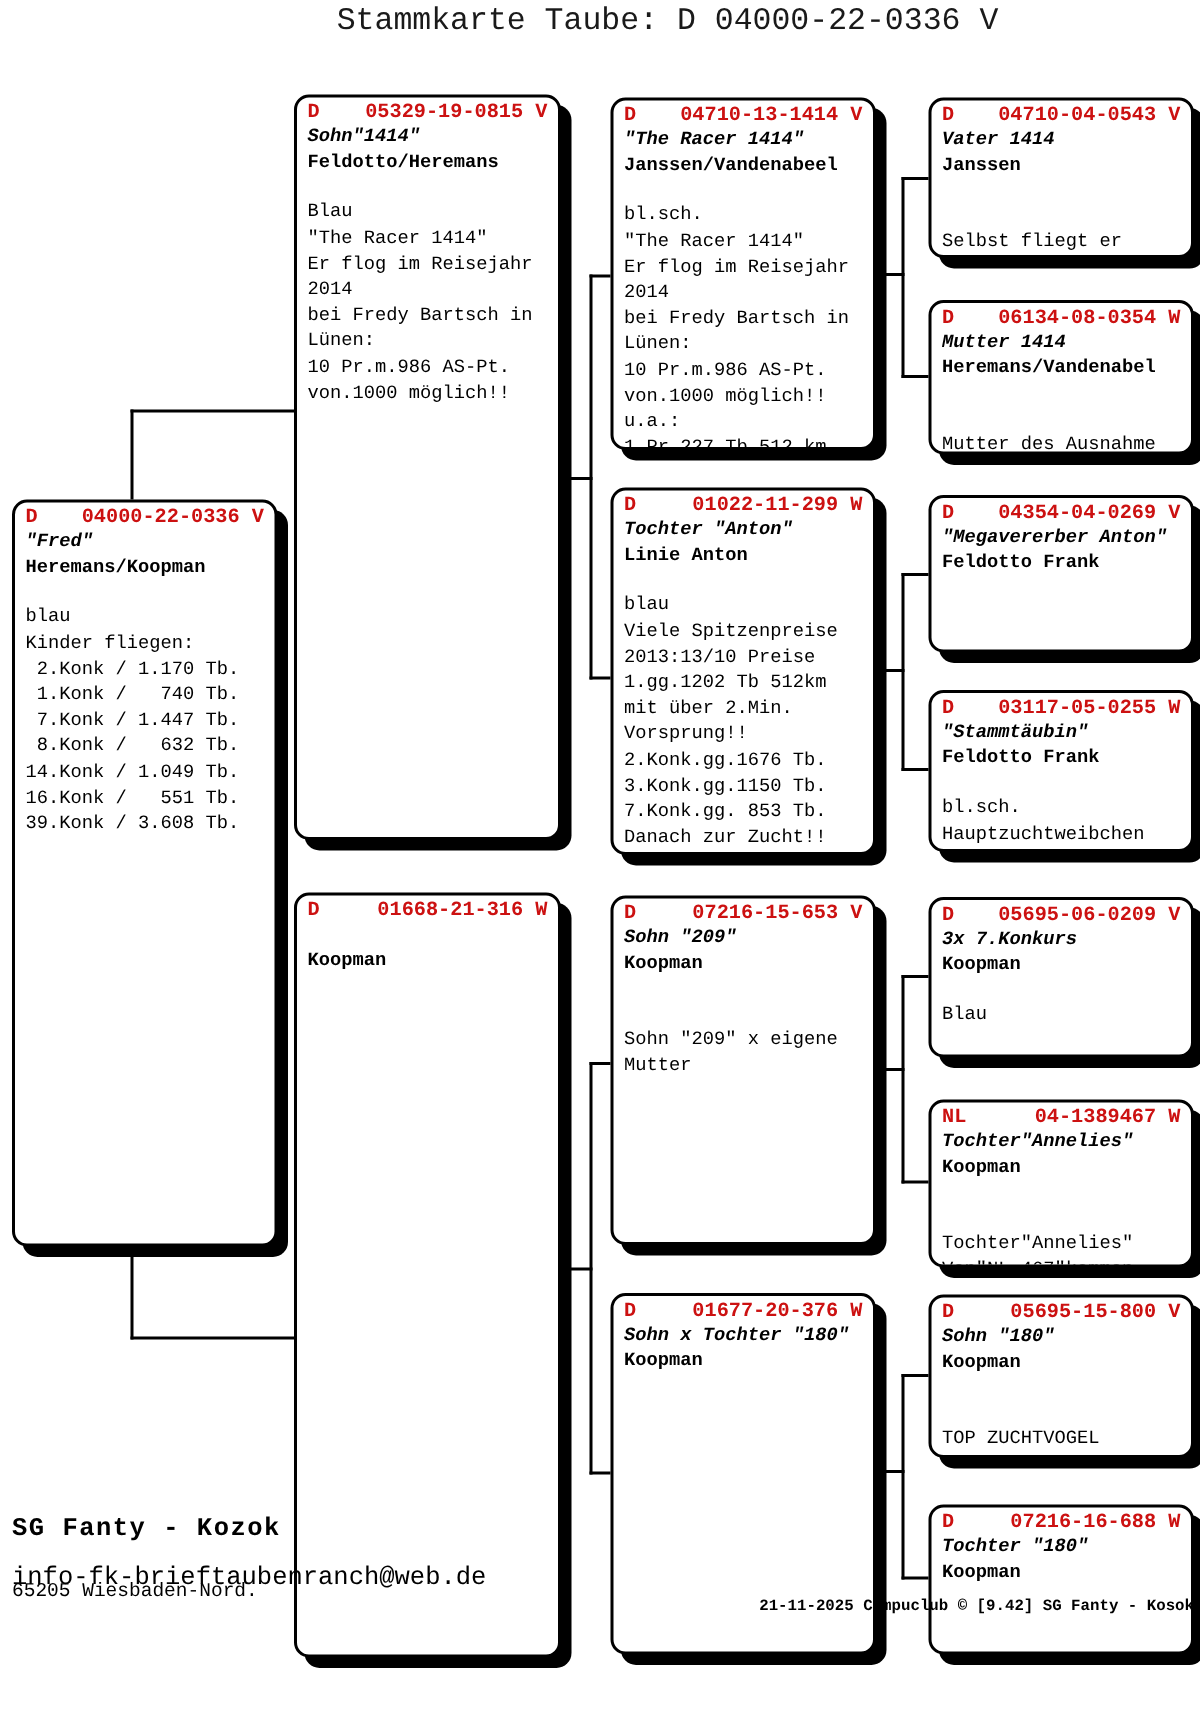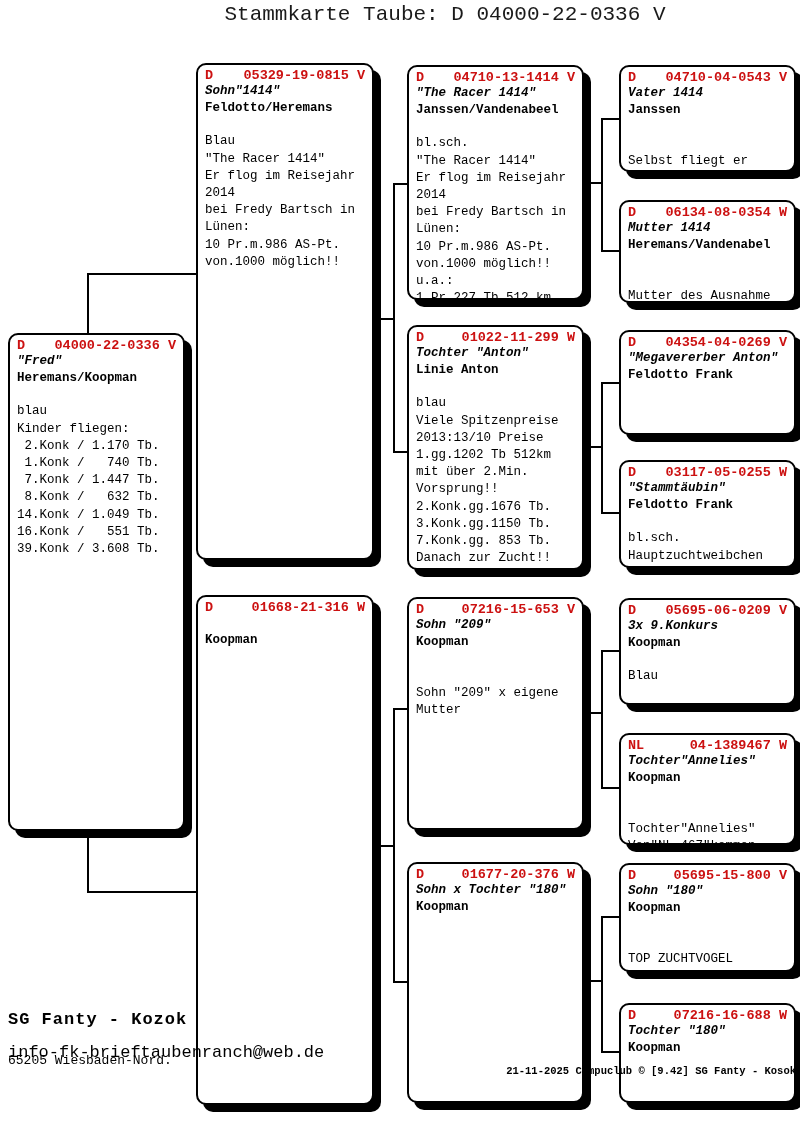--- a/index.html
+++ b/index.html
@@ -173,21 +173,21 @@
         <div class="nm">"Stammtäubin"</div>
         <div class="st">Feldotto Frank</div>
         <div class="bd">bl.sch.
 Hauptzuchtweibchen
 von Megav."Anton"</div>
       </div>
   </div>
   <div class="pbox b11">
     <div class="hdr"><span>D</span><span class="rgt"><span>05695-06-0209</span> <span>V</span></span></div>
     <div class="content">
-        <div class="nm">3x 9.Konkurs</div>
+        <div class="nm">3x 7.Konkurs</div>
         <div class="st">Koopman</div>
         <div class="bd">Blau</div>
       </div>
   </div>
   <div class="pbox b12">
     <div class="hdr"><span>NL</span><span class="rgt"><span>04-1389467</span> <span>W</span></span></div>
     <div class="content">
         <div class="nm">Tochter"Annelies"</div>
         <div class="st">Koopman</div>
         <div class="bd">

